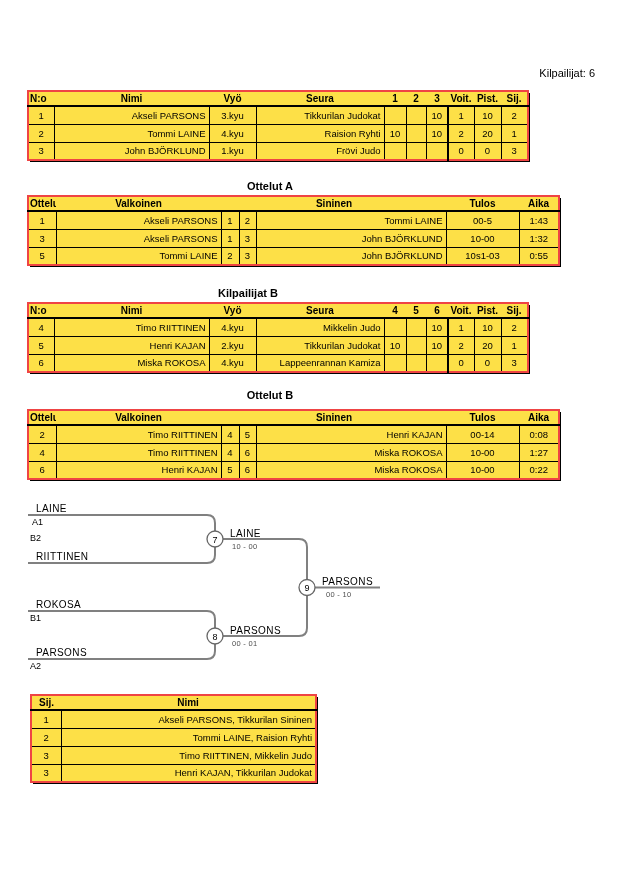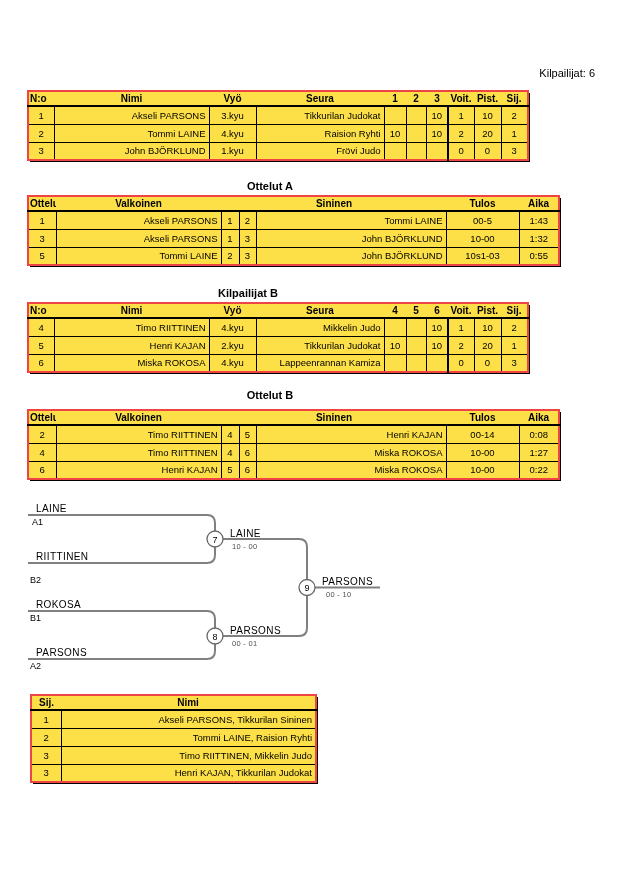--- a/index.html
+++ b/index.html
@@ -300,21 +300,21 @@
     <circle cx="215" cy="141" r="8"></circle>
     <circle cx="307" cy="92.5" r="8"></circle>
     <text x="215" y="47.5" text-anchor="middle">7</text>
     <text x="215" y="144.5" text-anchor="middle">8</text>
     <text x="307" y="96" text-anchor="middle">9</text>
   </svg>
 
   <div class="b-name" style="left:36px;top:503px;">LAINE</div>
   <div class="b-code" style="left:32px;top:517px;">A1</div>
   <div class="b-name" style="left:36px;top:551px;">RIITTINEN</div>
-  <div class="b-code" style="left:30px;top:575px;">B2</div>
+  <div class="b-code" style="left:30px;top:533px;">B2</div>
   <div class="b-name" style="left:36px;top:599px;">ROKOSA</div>
   <div class="b-code" style="left:30px;top:613px;">B1</div>
   <div class="b-name" style="left:36px;top:647px;">PARSONS</div>
   <div class="b-code" style="left:30px;top:661px;">A2</div>
 
   <div class="b-name" style="left:230px;top:528px;">LAINE</div>
   <div class="b-score" style="left:232px;top:543px;">10 - 00</div>
   <div class="b-name" style="left:230px;top:625px;">PARSONS</div>
   <div class="b-score" style="left:232px;top:640px;">00 - 01</div>
   <div class="b-name" style="left:322px;top:576px;">PARSONS</div>

